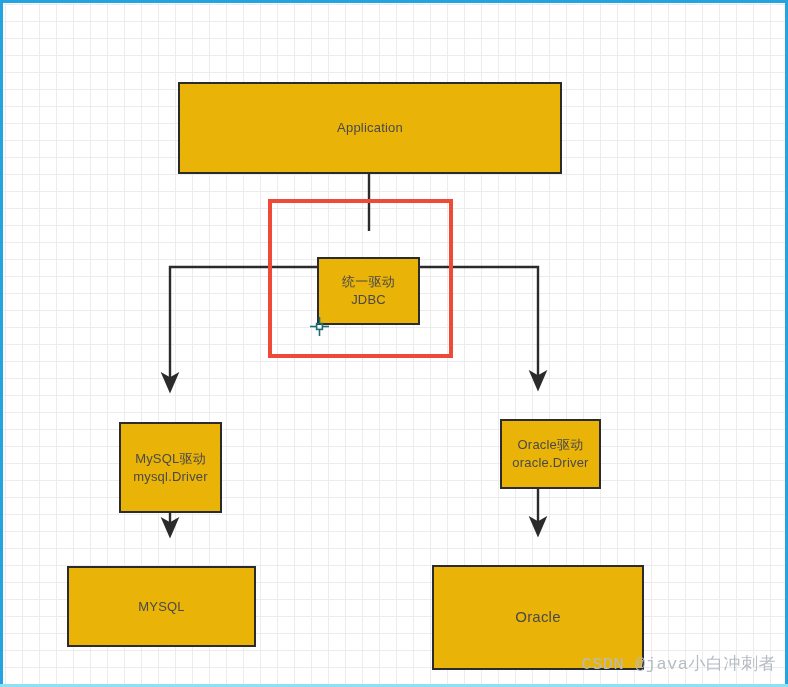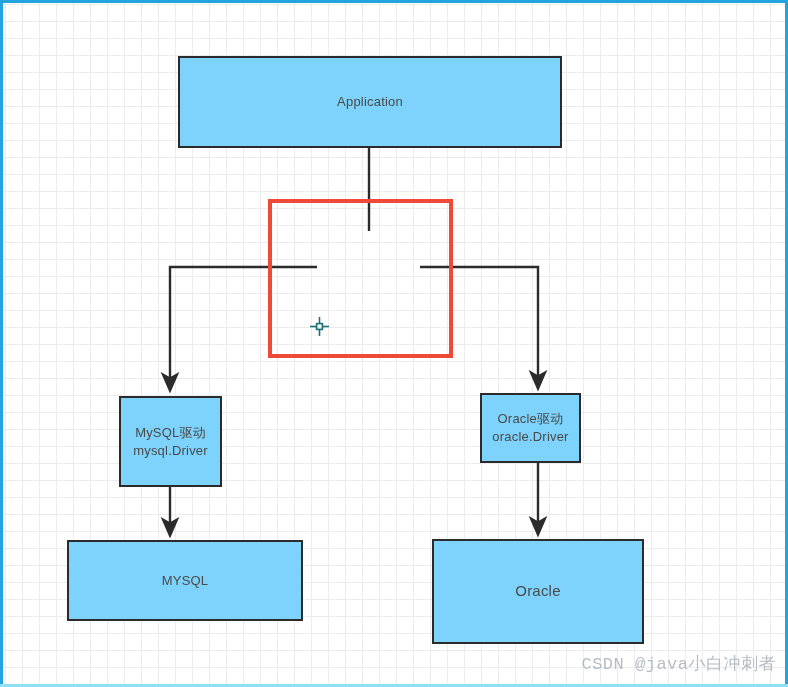--- a/index.html
+++ b/index.html
@@ -57,51 +57,52 @@
     left: 0;
     top: 0;
     width: 788px;
     height: 687px;
   }
 
   
   .node {
     position: absolute;
     box-sizing: border-box;
-    background: #7dd3fc;
+    background: #eab308;
     border: 2px solid #2b2b2b;
     display: flex;
     align-items: center;
     justify-content: center;
     text-align: center;
     color: #4a4a4a;
     line-height: 1.35;
     white-space: pre-line;
     letter-spacing: 0.2px;
+    margin-top: 26px;
   }
 
   #node-application {
     left: 178px; top: 56px; width: 384px; height: 92px;
     font-size: 13px;
   }
   #node-jdbc {
     left: 317px; top: 231px; width: 103px; height: 68px;
     font-size: 13px;
     z-index: 4;
   }
   #node-mysql-driver {
     left: 119px; top: 396px; width: 103px; height: 91px;
     font-size: 13px;
   }
   #node-oracle-driver {
-    left: 480px; top: 393px; width: 101px; height: 70px;
+    left: 500px; top: 393px; width: 101px; height: 70px;
     font-size: 13px;
   }
   #node-mysql-db {
-    left: 67px; top: 540px; width: 236px; height: 81px;
+    left: 67px; top: 540px; width: 189px; height: 81px;
     font-size: 13px;
   }
   #node-oracle-db {
     left: 432px; top: 539px; width: 212px; height: 105px;
     font-size: 15px;
   }
 
   
   #highlight-rect {
     position: absolute;
@@ -170,20 +171,22 @@
 
     <g>
       <path d="M538,463 L538,526" stroke="#2b2b2b" stroke-width="2.4" fill="none" marker-end="url(#arrowhead)"></path>
     </g>
   </svg>
 
   <div id="highlight-rect"></div>
 
   <div class="node" id="node-application">Application</div>
 
+  <div class="node" id="node-jdbc">统一驱动
+JDBC</div>
 
   <div class="node" id="node-mysql-driver">MySQL驱动
 mysql.Driver</div>
 
   <div class="node" id="node-oracle-driver">Oracle驱动
 oracle.Driver</div>
 
   <div class="node" id="node-mysql-db">MYSQL</div>
 
   <div class="node" id="node-oracle-db">Oracle</div>

